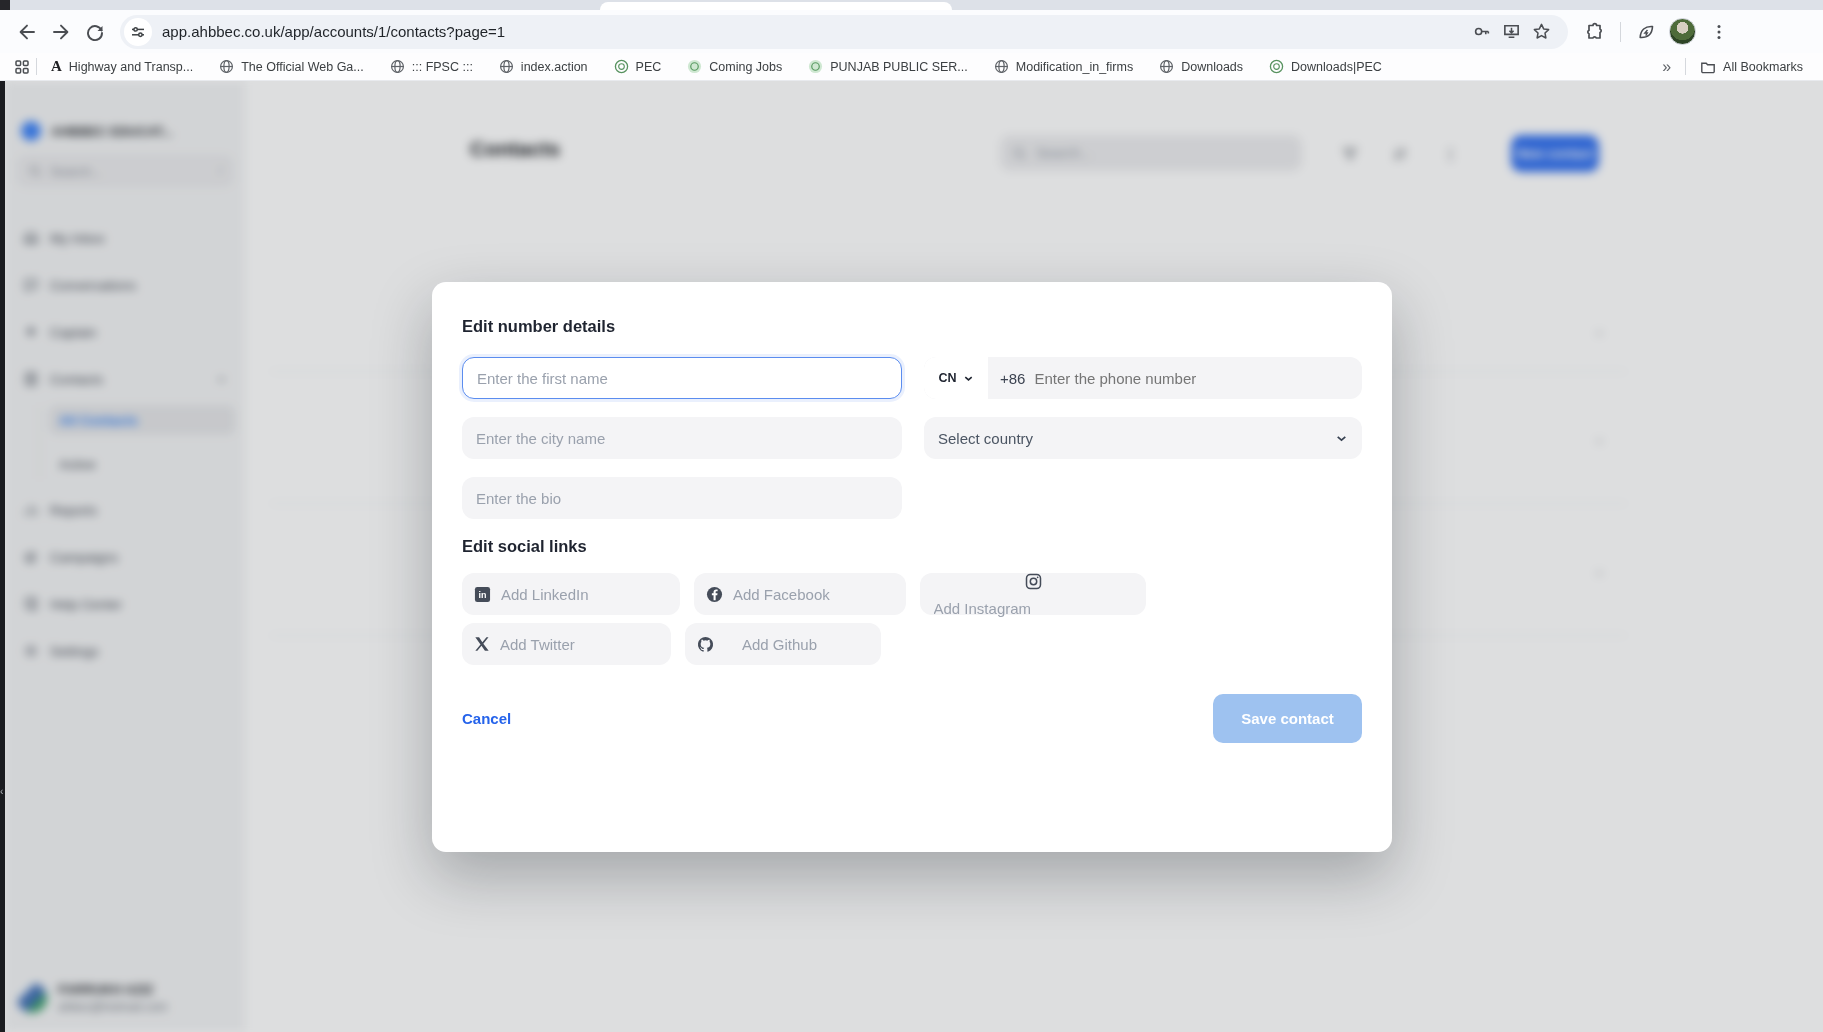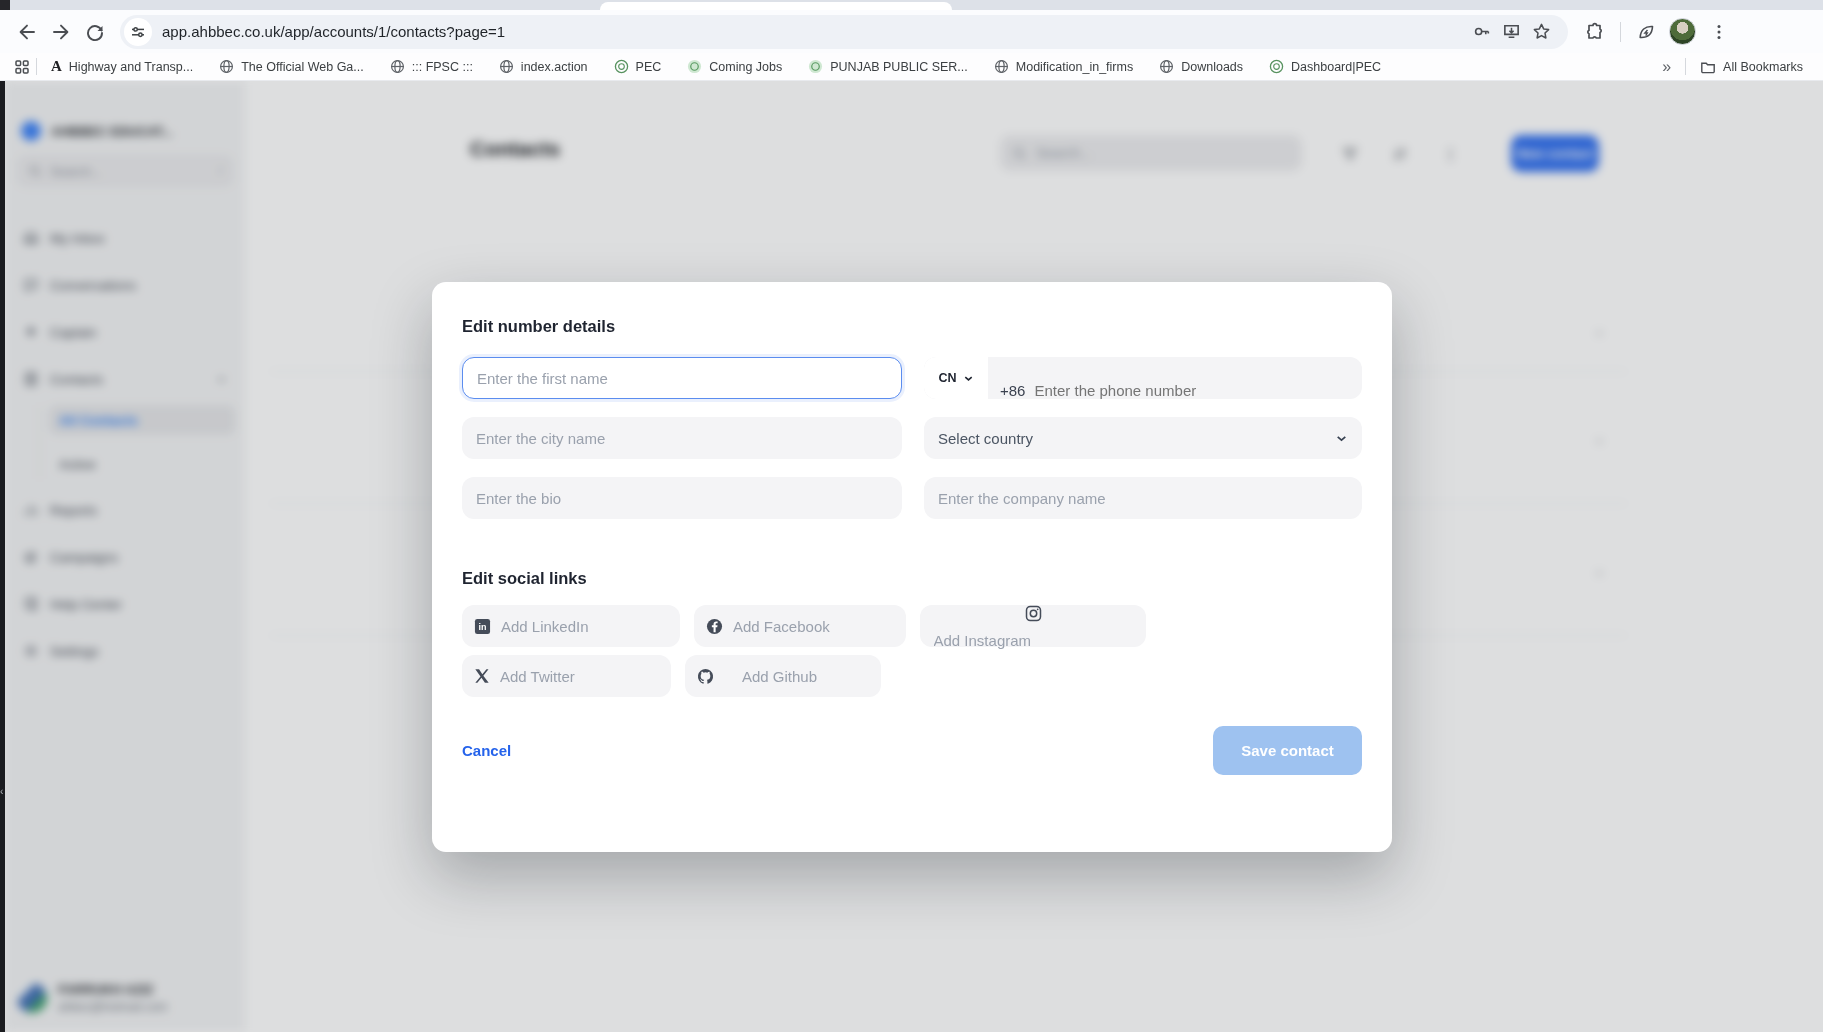--- a/index.html
+++ b/index.html
@@ -68,27 +68,27 @@
 
   
   .modal { position:absolute; left:432px; top:201px; width:960px; height:570px; background:#fff; border-radius:14px;
            box-shadow:0 24px 60px rgba(15,20,30,0.28); z-index:10; padding:34px 30px 30px; }
   .modal h2 { font-size:16.5px; font-weight:700; color:#1f2430; line-height:20px; }
   .grid { margin-top:21px; display:grid; grid-template-columns:440px 438px; column-gap:22px; row-gap:18px; }
   .field, .f-input { height:42px; border-radius:12px; background:#f4f4f6; font-size:15px; color:#374151; }
   .f-input { width:100%; border:none; outline:none; padding:0 14px; font-family:"Liberation Sans", sans-serif; }
   .f-input::placeholder, .s-input::placeholder { color:#9aa1ad; }
   .f-input.focused { background:#fff; border:1.5px solid #5b8def; box-shadow:0 0 0 3px rgba(91,141,239,0.13); }
-  .phone { display:flex; align-items:flex-end; overflow:hidden; }
+  .phone { display:flex; align-items:center; overflow:hidden; }
   .cc-select { width:64px; align-self:stretch; background:#fff; border-radius:12px 0 0 12px; display:flex; align-items:center; justify-content:center; gap:6px; font-size:12.5px; font-weight:600; color:#1f2430; flex:none; }
   .dial { margin-left:12px; color:#3b4250; flex:none; }
   .phone-in { flex:1; min-width:0; background:transparent; border:none; outline:none; font-size:15px; padding:0 9px; font-family:"Liberation Sans", sans-serif; color:#14532d; }
   .select-field { display:flex; align-items:center; padding:0 14px; color:#4b5563; }
   .select-field .chev { margin-left:auto; color:#374151; }
-  .social-h { margin-top:49px; }
+  .social-h { margin-top:17px; }
   .social-row { display:flex; gap:14px; margin-top:17px; }
   .social-row.r2 { margin-top:8px; }
   .s-box { height:42px; border-radius:12px; background:#f4f4f6; display:flex; align-items:center; gap:10px; padding:0 12px; }
   .s-input { flex:1; min-width:0; background:transparent; border:none; outline:none; font-size:15px; color:#374151; font-family:"Liberation Sans", sans-serif; }
   .s-ic { flex:none; display:flex;text-decoration:underline; }
   .modal-foot { margin-top:29px; display:flex; justify-content:space-between; align-items:center; }
   .cancel-link { color:#2563eb; font-size:15px; font-weight:600; }
   .save-btn { width:149px; height:49px; border-radius:10px; background:#9ec2f0; color:#fff; font-size:15px; font-weight:600; border:none; display:flex; align-items:center; justify-content:center; }
   svg { display:block; }
 </style>
@@ -262,21 +262,21 @@
       </span>
     <span class="bm-label">Downloads</span>
   </div>
   <div class="bm">
     <span class="s-ic">
         <svg width="15" height="15" viewBox="0 0 16 16">
           <circle cx="8" cy="8" r="6.5" fill="none" stroke="#57925f" stroke-width="1.4"></circle>
           <circle cx="8" cy="8" r="3" fill="none" stroke="#57925f" stroke-width="1.2"></circle>
         </svg>
       </span>
-    <span class="bm-label">Dashboard|PEC</span>
+    <span class="bm-label">Downloads|PEC</span>
   </div>
 
   <div class="bm-spacer"></div>
   <span class="bm-overflow">»</span>
   <div class="bm-divider"></div>
   <div class="bm" style="margin-right:6px;">
     <span class="s-ic">
         <svg width="16" height="16" viewBox="0 0 16 16" fill="none" stroke="#4a4d52" stroke-width="1.4">
           <path d="M1.8 4.2h4.4l1.4 1.6h6.6v6.6a1.2 1.2 0 0 1-1.2 1.2H3a1.2 1.2 0 0 1-1.2-1.2z"></path>
         </svg>
@@ -465,21 +465,20 @@
       <div class="field select-field">
         <span>Select country</span>
         <span class="chev">
           <svg width="13" height="13" viewBox="0 0 12 12" fill="none" stroke="#374151" stroke-width="1.6">
               <path d="m2.5 4.5 3.5 3 3.5-3"></path>
             </svg>
         </span>
       </div>
 
       <input class="f-input" placeholder="Enter the bio" style="">
-      <input class="f-input" placeholder="Enter the company name" style="">
     </div>
 
     <h2 class="social-h">Edit social links</h2>
 
     <div class="social-row">
       <div class="s-box" style="width:218px;">
         <span class="s-ic">
           <svg width="17" height="17" viewBox="0 0 18 18">
               <rect x="1" y="1" width="16" height="16" rx="2.5" fill="#454c59"></rect>
               <text x="9" y="13" font-size="9.5" font-weight="bold" fill="#fff" text-anchor="middle" font-family="Liberation Sans, sans-serif">in</text>

